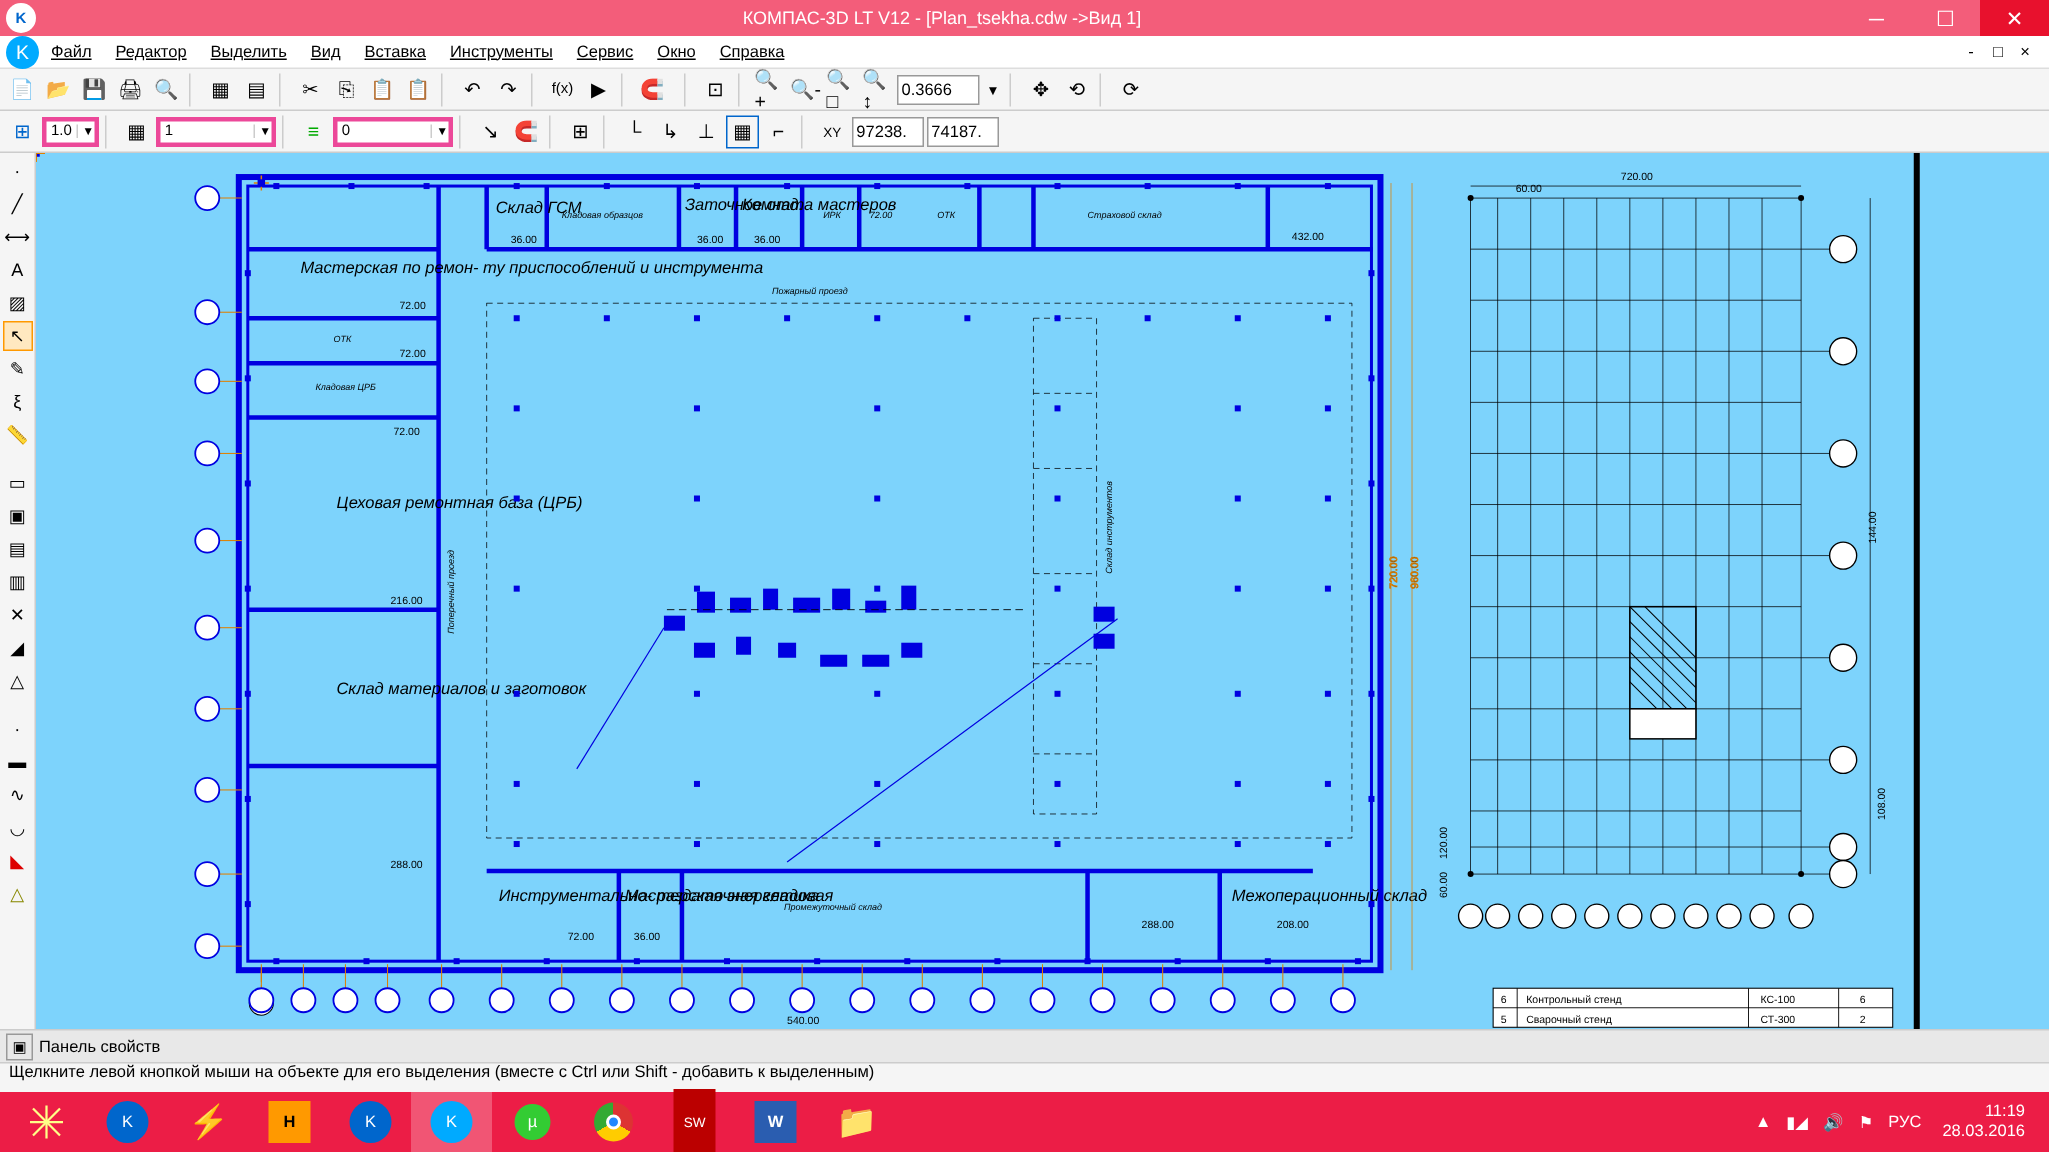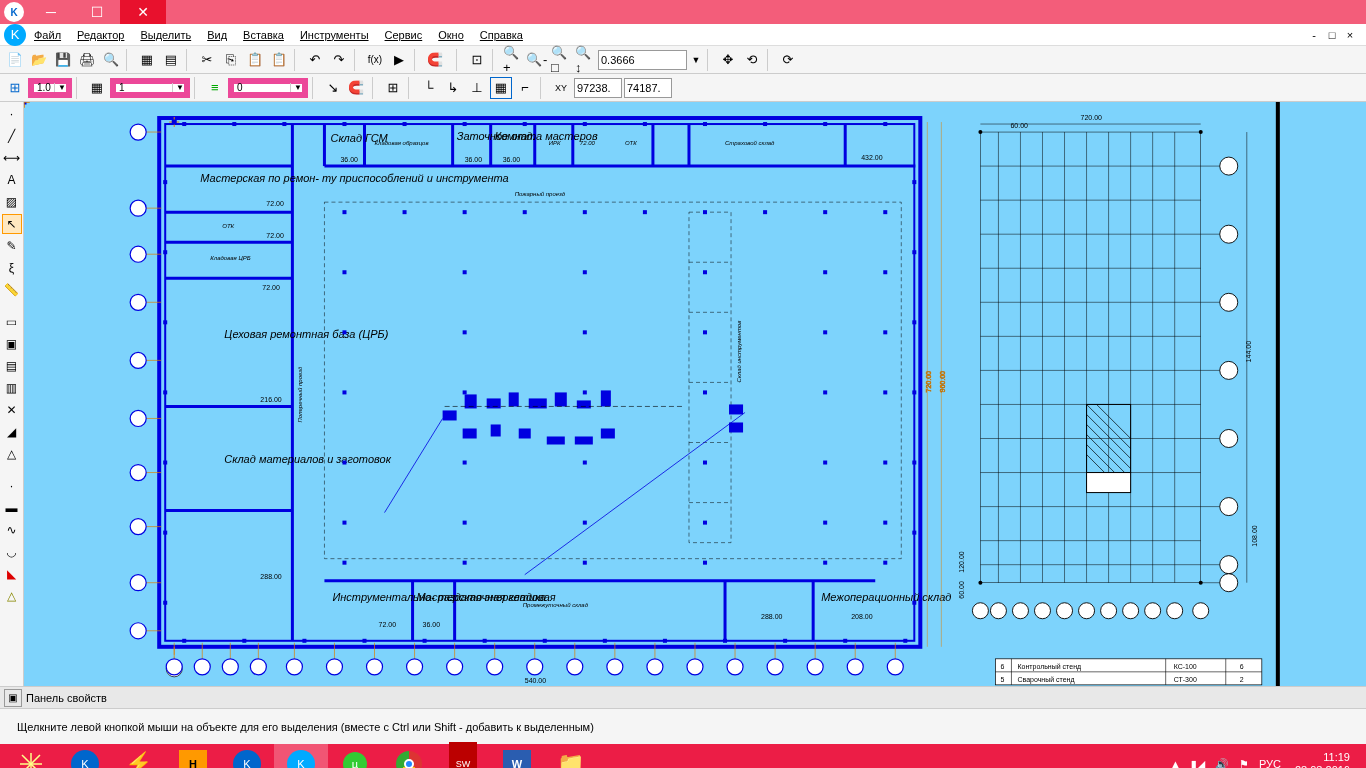--- a/index.html
+++ b/index.html
@@ -11,32 +11,32 @@
 .titlebar .wbtn.close{background:#e8112d}
 .menubar{height:22px;background:#fff;display:flex;align-items:center;padding:0 4px;border-bottom:1px solid #ddd}
 .menubar .m{padding:2px 8px;cursor:default}
 .menubar .m u{text-decoration:underline}
 .menubar .mdi{margin-left:auto;display:flex;gap:2px;padding-right:4px}
 .menubar .mdi span{width:16px;text-align:center}
 .toolbar{height:28px;background:#f5f5f5;border-bottom:1px solid #ccc;display:flex;align-items:center;padding:0 4px;gap:2px}
 .tbtn{width:22px;height:22px;display:flex;align-items:center;justify-content:center;border:1px solid transparent;font-size:13px}
 .tsep{width:6px;height:22px;border-left:1px solid #ccc;margin:0 2px}
 .tinput{width:60px;height:20px;border:1px solid #999;padding:0 2px;background:#fff;font-size:11px}
-.tcombo{display:flex;align-items:center;border:6px solid #ec4899;background:#fff;height:20px}
+.tcombo{display:flex;align-items:center;border:3px solid #ec4899;background:#fff;height:20px}
 .tcombo span{padding:0 3px;font-size:10px}
 .tcombo .dd{width:12px;text-align:center;border-left:1px solid #ccc;font-size:8px}
 .workspace{height:584px;display:flex;background:#fff}
 .lefttools{width:24px;background:#f5f5f5;border-right:1px solid #ccc;display:flex;flex-direction:column;padding:2px 0;gap:2px}
 .lefttools .lt{width:20px;height:20px;margin:0 auto;display:flex;align-items:center;justify-content:center;font-size:12px}
 .lefttools .lt.sel{border:1px solid #f90;background:#ffe8c0}
 .canvas{flex:1;background:#7dd3fc;position:relative;overflow:hidden}
 .drawing{position:absolute;inset:0}
 .panelbar{height:22px;background:#e8e8e8;border-top:1px solid #ccc;display:flex;align-items:center;padding:0 4px;gap:4px}
 .panelbar .picon{width:18px;height:18px;border:1px solid #999;display:flex;align-items:center;justify-content:center;font-size:10px}
-.statusbar{height:36px;background:#f5f5f5;border-top:1px solid #ccc;display:flex;align-items:center;padding:0 17px}
+.statusbar{height:20px;background:#f5f5f5;border-top:1px solid #ccc;display:flex;align-items:flex-start;padding:0 6px}
 .taskbar{height:40px;background:#ec1d46;display:flex;align-items:center;padding:0 4px}
 .taskbar .tbicon{width:54px;height:40px;display:flex;align-items:center;justify-content:center;color:#fff;font-size:16px}
 .taskbar .tbicon.active{background:rgba(255,255,255,.25)}
 .taskbar .tray{margin-left:auto;display:flex;align-items:center;gap:10px;color:#fff;padding:0 8px;font-size:11px}
 .taskbar .clock{text-align:right;line-height:13px;padding:0 4px}
 
 .bld{stroke:#0000e0;fill:none}
 .bldfill{fill:#0000e0}
 .dim{stroke:#e08000;fill:none;stroke-width:.5}
 .dimtxt{fill:#000;font-size:7px}
@@ -44,20 +44,21 @@
 .roomtxt{fill:#000;font-size:6px;font-style:italic}
 .gridln{stroke:#000;stroke-width:.5}
 .bub{stroke:#000;fill:#fff;stroke-width:.7}
 .dash{stroke:#000;stroke-width:.5;stroke-dasharray:4 3;fill:none}
 </style>
 </head>
 <body>
 
 <div class="titlebar">
   <div class="icon">K</div>
+  <div class="title">КОМПАС-3D LT V12 - [Plan_tsekha.cdw -&gt;Вид 1]</div>
   <div class="wbtn">─</div>
   <div class="wbtn">☐</div>
   <div class="wbtn close">✕</div>
 </div>
 
 <div class="menubar">
   <div class="tbtn" style="border-radius:50%;background:#0af;color:#fff">K</div>
   <div class="m"><u>Файл</u></div>
   <div class="m"><u>Редактор</u></div>
   <div class="m"><u>Выделить</u></div>
@@ -96,21 +97,21 @@
   <div class="tbtn">▶</div>
   <div class="tsep"></div>
   <div class="tbtn" style="color:#d00">🧲</div>
   <div class="tsep" style="margin-left:8px"></div>
   <div class="tbtn">⊡</div>
   <div class="tsep"></div>
   <div class="tbtn">🔍+</div>
   <div class="tbtn">🔍-</div>
   <div class="tbtn">🔍□</div>
   <div class="tbtn">🔍↕</div>
-  <input class="tinput" style="width: 89px;" value="0.3666">
+  <input class="tinput" style="width: 55px;" value="0.3666">
   <div class="tbtn" style="width:14px;font-size:9px">▼</div>
   <div class="tsep"></div>
   <div class="tbtn">✥</div>
   <div class="tbtn">⟲</div>
   <div class="tsep"></div>
   <div class="tbtn">⟳</div>
 </div>
 
 <div class="toolbar">
   <div class="tbtn" style="color:#06c">⊞</div>

